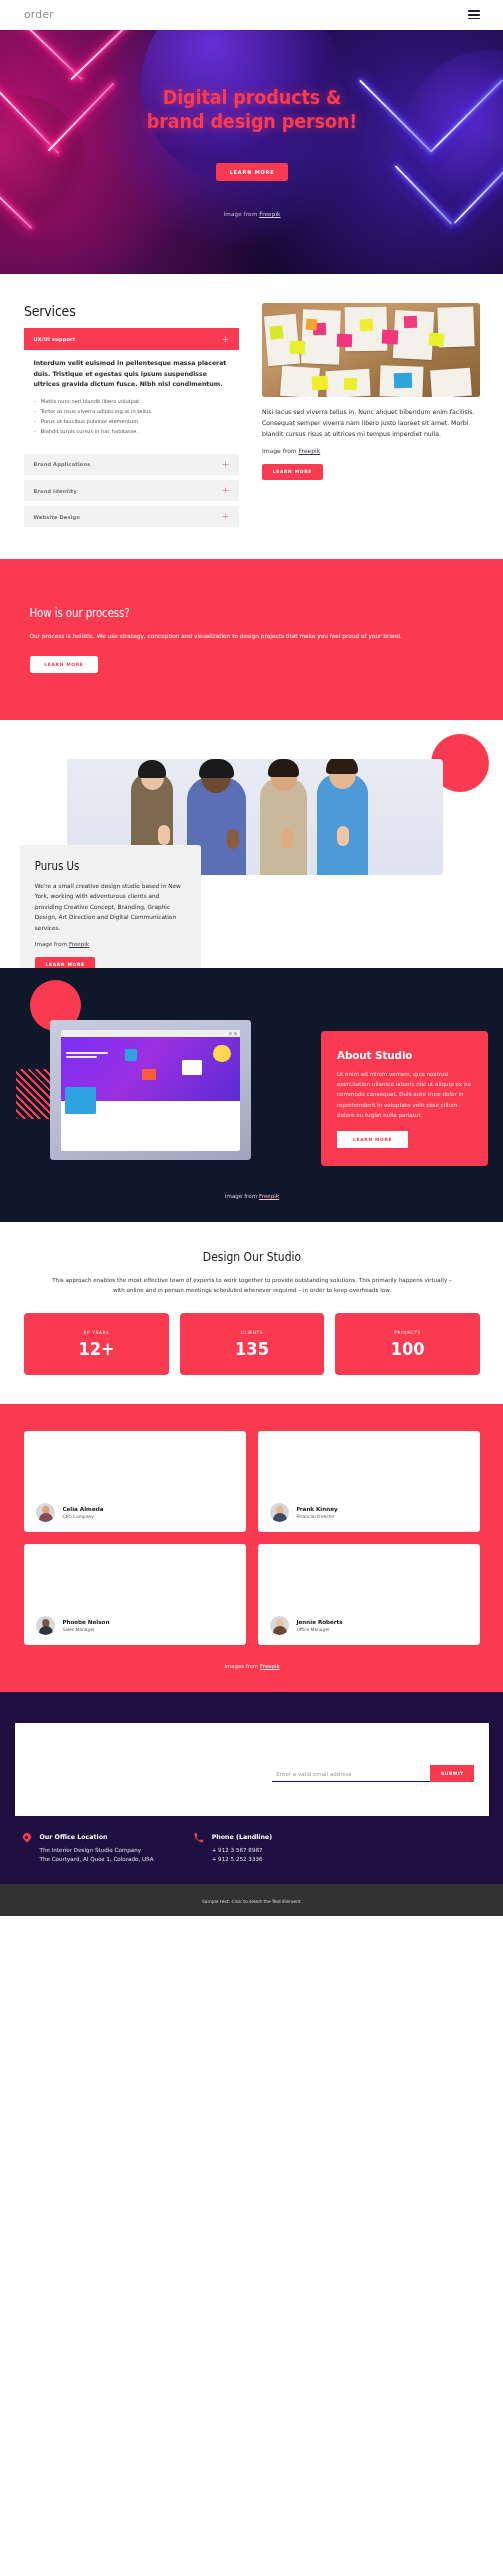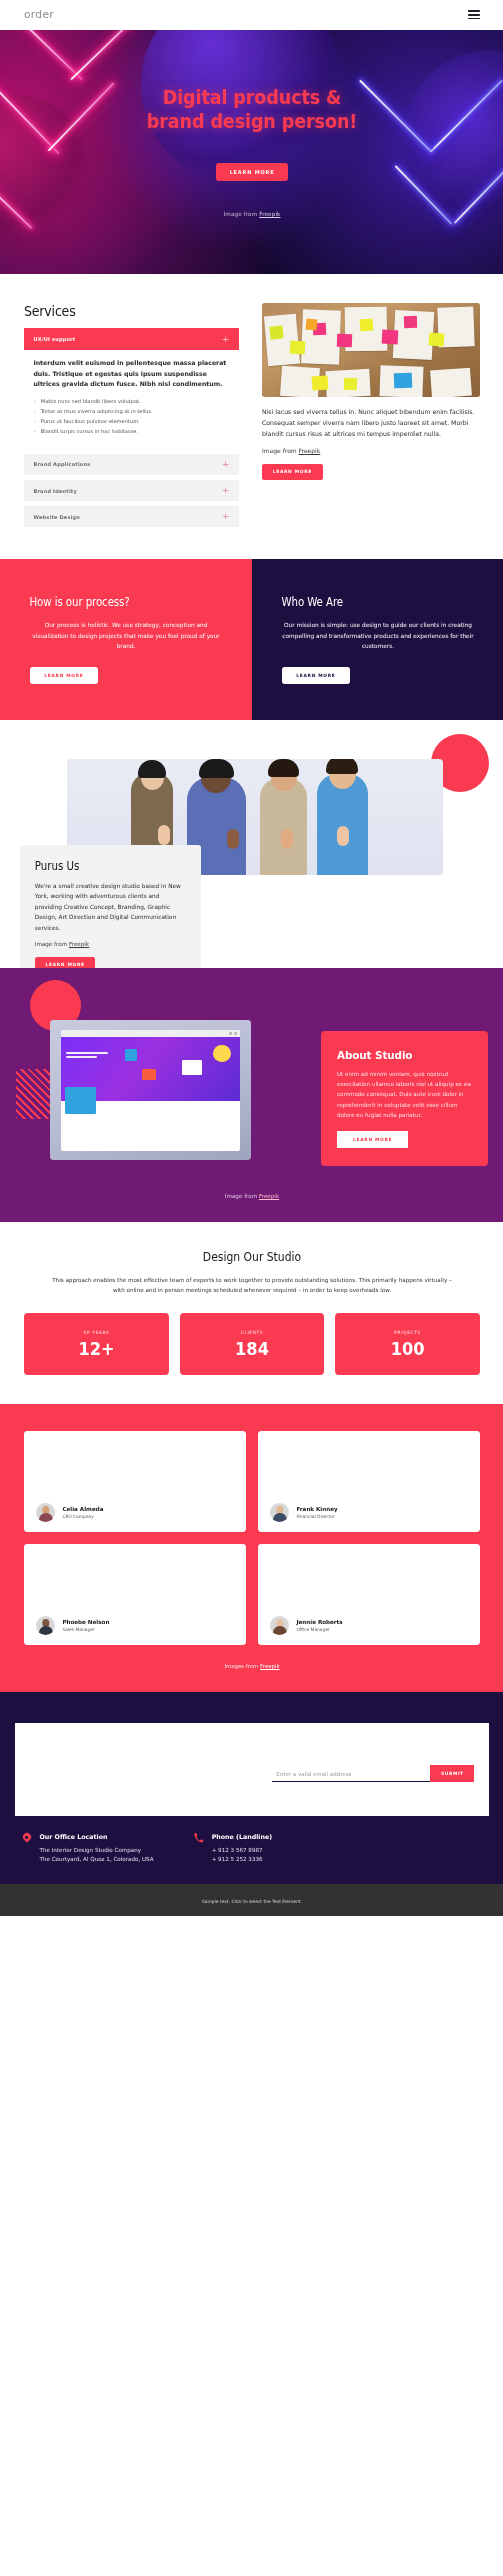--- a/index.html
+++ b/index.html
@@ -167,21 +167,21 @@
   }
   .about-h {
     font-family:"DejaVu Sans Condensed","Liberation Sans",sans-serif;
     font-size:11.4px; font-weight:400; color:#18181d; margin-bottom:8px;
   }
   .about-p { font-size:5.8px; line-height:1.82; color:#2e2e35; }
   .about-credit { margin-top:8px; font-size:5.6px; color:#3a3a42; }
   .about-credit .lnk { text-decoration:underline; }
 
   
-  .studio { position:relative; background:#701a75; padding:24px 0 23px; overflow:hidden; }
+  .studio { position:relative; background:#0f172a; padding:24px 0 23px; overflow:hidden; }
   .st-circle {
     position:absolute; left:29.5px; top:12px; width:51px; height:51px; border-radius:50%; background:#f93a50;
   }
   .st-hatch {
     position:absolute; left:16px; top:101px; width:50px; height:50px; border-radius:2.7px;
     background:repeating-linear-gradient(45deg,#f93a50 0 2px, transparent 2px 5.4px);
     transform:rotate(0deg);
   }
   .st-laptop {
     position:absolute; left:50px; top:52px; width:201px; height:140px; border-radius:3.4px;
@@ -401,25 +401,20 @@
       <button class="btn-red-sm">LEARN MORE</button>
     </div>
   </div>
 
   <div class="split">
     <div class="split-col split-red">
       <div class="split-h">How is our process?</div>
       <div class="split-p">Our process is holistic. We use strategy, conception and visualization to design projects that make you feel proud of your brand.</div>
       <button class="btn-white red-txt">LEARN MORE</button>
     </div>
-    <div class="split-col split-dark">
-      <div class="split-h">Who We Are</div>
-      <div class="split-p">Our mission is simple: use design to guide our clients in creating compelling and transformative products and experiences for their customers.</div>
-      <button class="btn-white dark-txt">LEARN MORE</button>
-    </div>
   </div>
 
   <div class="about">
     <div class="about-circle"></div>
     <div class="about-photo">
       <div style="position:absolute;left:64px;top:13.4px;width:42px;height:101px;background:#7d6a4e;border-radius:17.5px 17.5px 0 0"></div>
       <div style="position:absolute;left:74px;top:5.4px;width:23px;height:25.5px;border-radius:50%;background:#e8c3a4"></div>
       <div style="position:absolute;left:71px;top:1.3px;width:28px;height:17.5px;border-radius:13.4px 13.4px 4px 4px;background:#1c1c1c"></div>
       <div style="position:absolute;left:120px;top:17.5px;width:59px;height:98px;background:#5a6fb5;border-radius:23px 23px 0 0"></div>
       <div style="position:absolute;left:134px;top:2.7px;width:29.5px;height:31px;border-radius:50%;background:#6d4a33"></div>
@@ -481,21 +476,21 @@
   <div class="stats-sec">
     <div class="stats-h">Design Our Studio</div>
     <div class="stats-p">This approach enables the most effective team of experts to work together to provide outstanding solutions. This primarily happens virtually – with online and in person meetings scheduled whenever required – in order to keep overheads low.</div>
     <div class="stats-row">
       <div class="stat">
         <div class="stat-label">XP YEARS</div>
         <div class="stat-value">12+</div>
       </div>
       <div class="stat">
         <div class="stat-label">CLIENTS</div>
-        <div class="stat-value">184</div>
+        <div class="stat-value">135</div>
       </div>
       <div class="stat">
         <div class="stat-label">PROJECTS</div>
         <div class="stat-value">100</div>
       </div>
     </div>
   </div>
 
   <div class="tmz">
     <div class="tm-grid">

